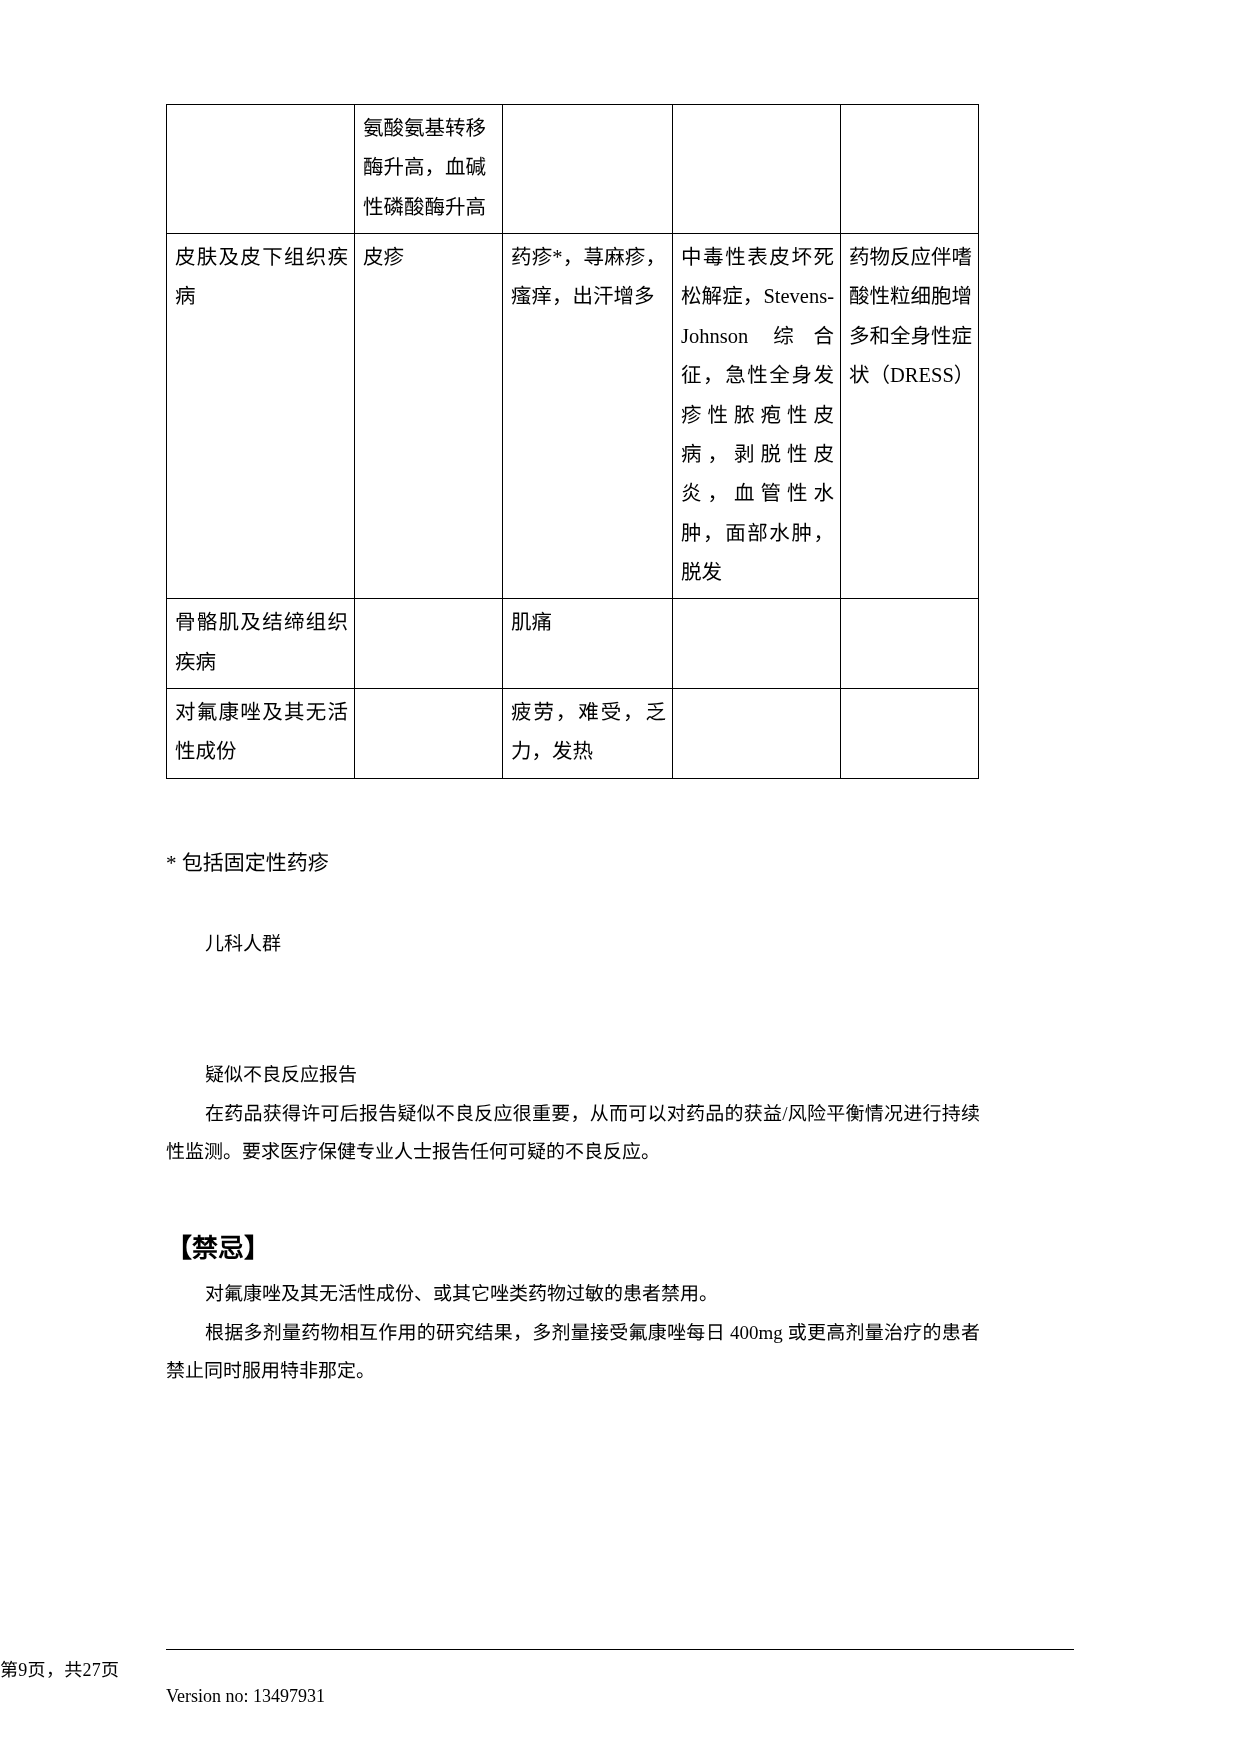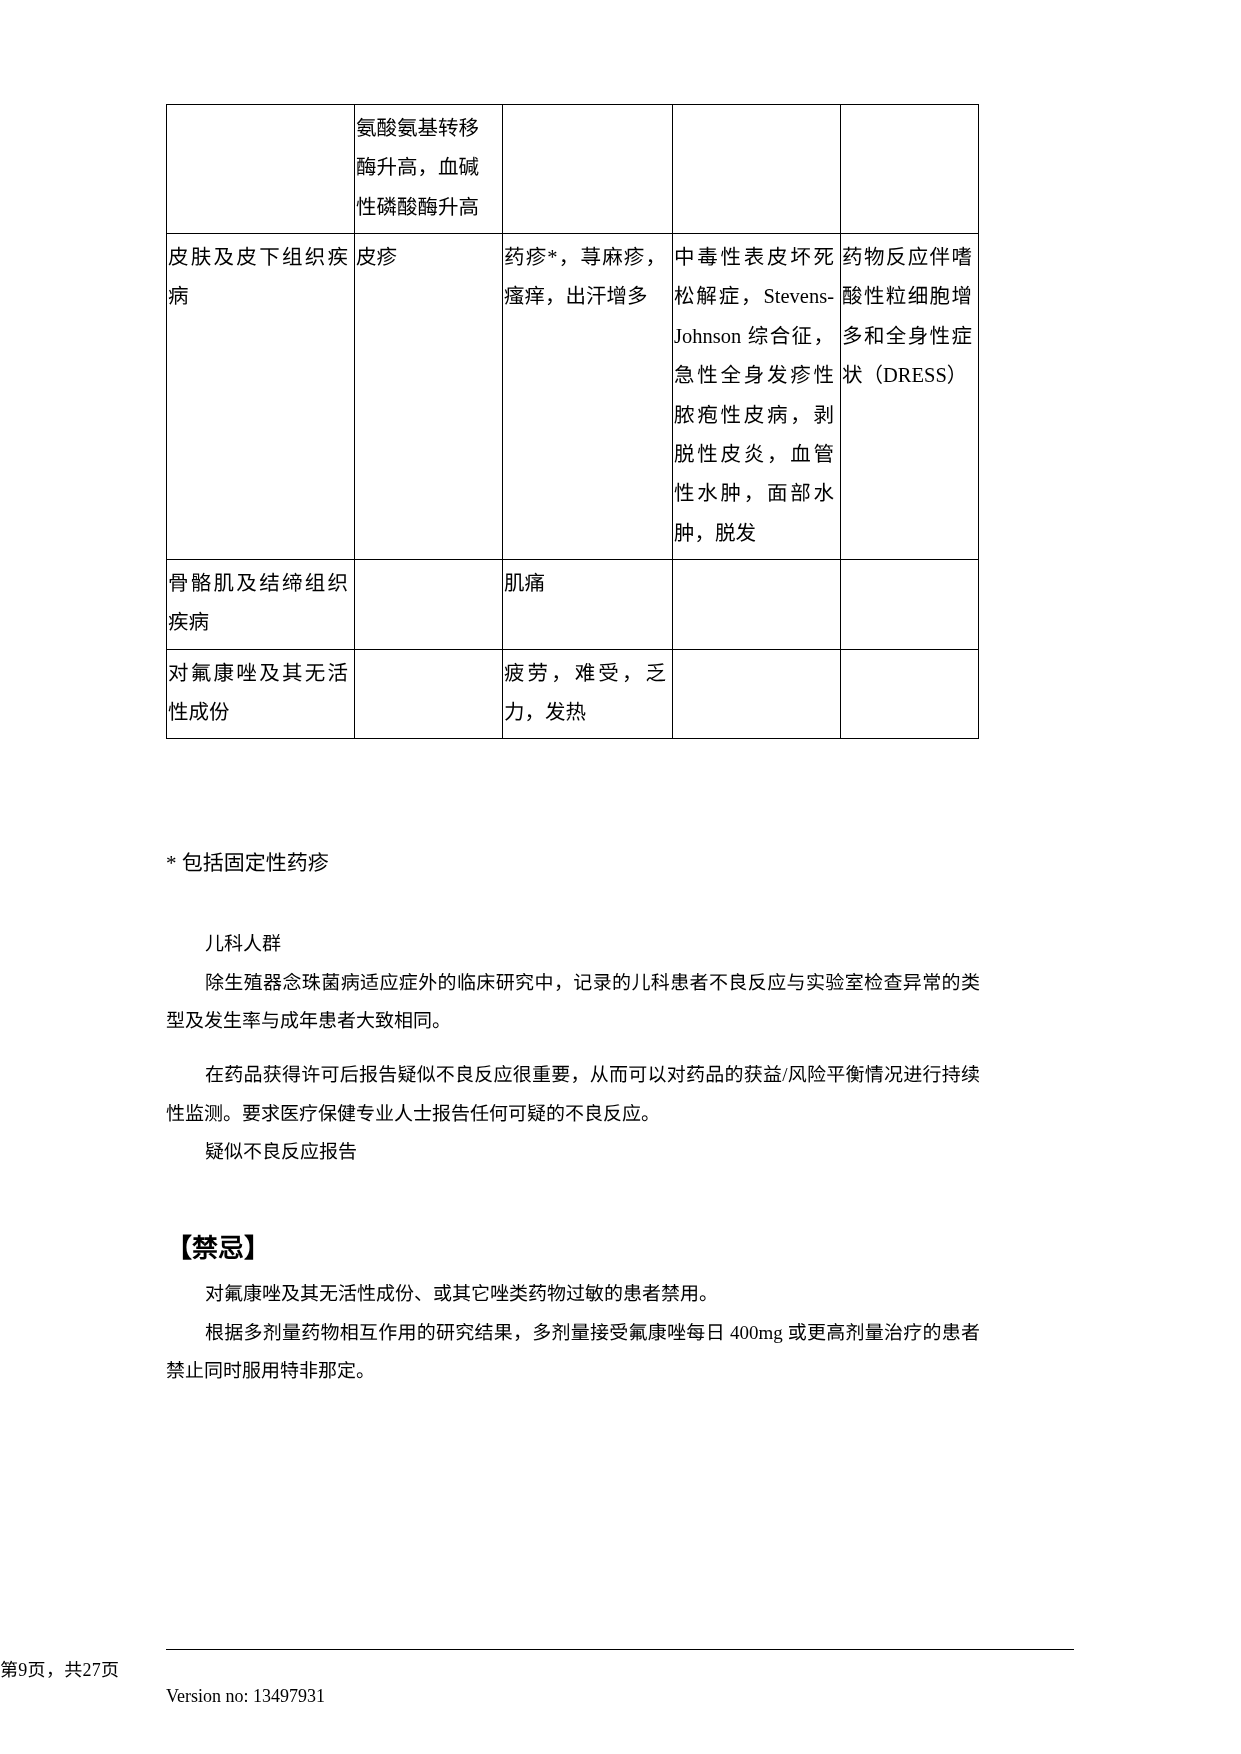--- a/index.html
+++ b/index.html
@@ -37,21 +37,21 @@
   table.ae-table {
     border-collapse: collapse;
     table-layout: fixed;
     width: 812px;
     font-size: 20.5px;
     line-height: 1.92;
   }
   table.ae-table td {
     border: 1px solid #000000;
     vertical-align: top;
-    padding: 4px 6px 6px 1px;
+    padding: 4px 6px 6px 8px;
     word-break: break-all;
   }
   col.c1 { width: 188px; }
   col.c2 { width: 148px; }
   col.c3 { width: 170px; }
   col.c4 { width: 168px; }
   col.c5 { width: 138px; }
 
   .just { text-align: justify; text-align-last: left; text-justify: inter-character; }
   .celltxt { display: block; }
@@ -196,26 +196,25 @@
             </td>
         </tr>
       </tbody>
     </table>
   </div>
 
   <div class="footnote">* 包括固定性药疹</div>
 
   <div class="body-block" style="top:925px;">
     <p class="p-indent">儿科人群</p>
-    <p class="p-indent">除生殖器念珠菌病适应症外的临床研究中，记录的儿科患者不良反应与实验室检查异常的类型及发生率与成年患者大致相同。</p>
   </div>
 
   <div class="body-block" style="top:1056px;">
+    <p class="p-indent">疑似不良反应报告</p>
     <p class="p-indent">在药品获得许可后报告疑似不良反应很重要，从而可以对药品的获益/风险平衡情况进行持续性监测。要求医疗保健专业人士报告任何可疑的不良反应。</p>
-    <p class="p-indent">疑似不良反应报告</p>
   </div>
 
   <div class="sec-head" style="top:1228px;">【禁忌】</div>
 
   <div class="body-block" style="top:1275px;">
     <p class="p-indent">对氟康唑及其无活性成份、或其它唑类药物过敏的患者禁用。</p>
     <p class="p-indent">根据多剂量药物相互作用的研究结果，多剂量接受氟康唑每日 400mg 或更高剂量治疗的患者禁止同时服用特非那定。</p>
   </div>
 
   <div class="footer-rule"></div>

